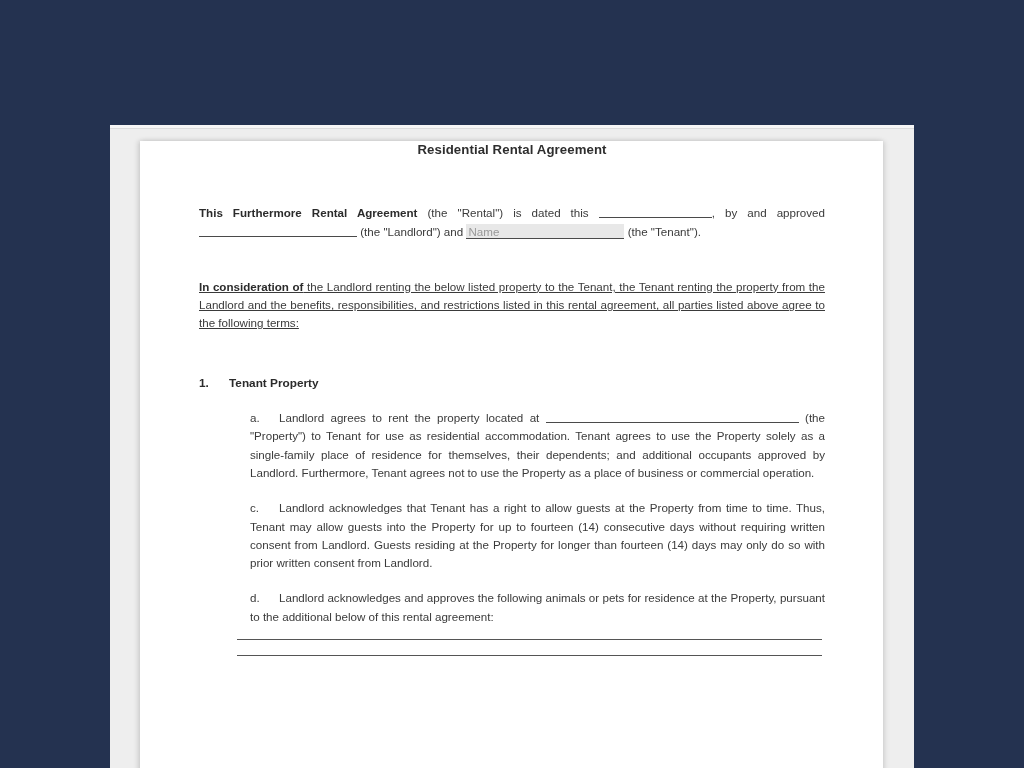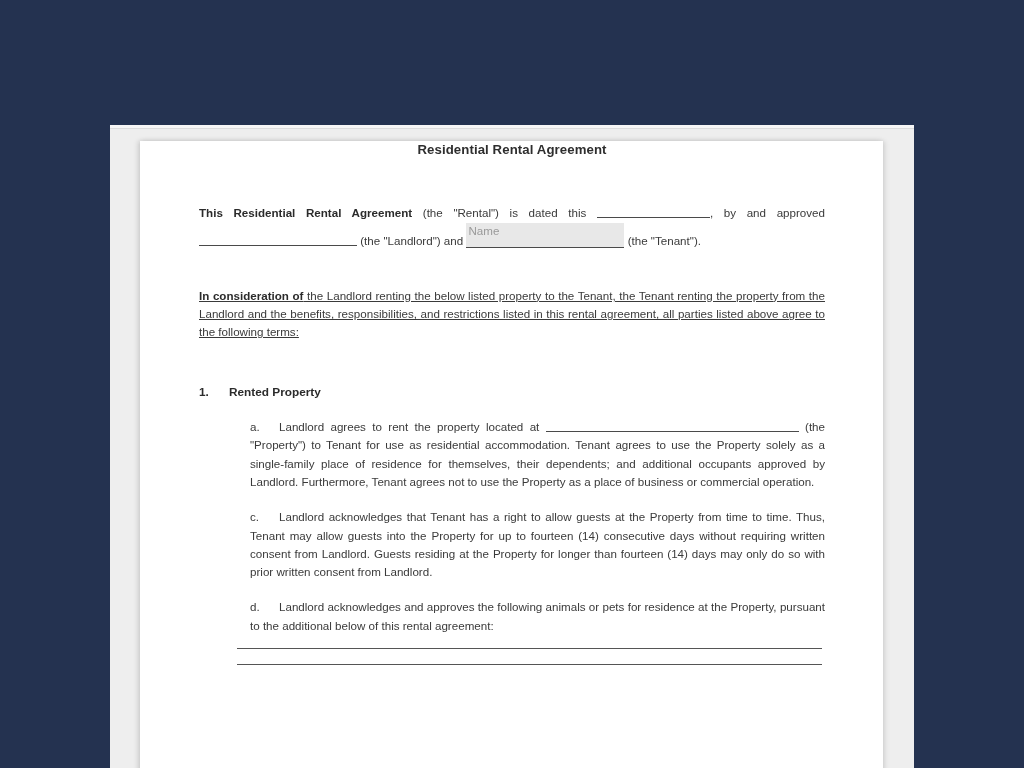--- a/index.html
+++ b/index.html
@@ -88,21 +88,21 @@
   }
   .blank.date   { width: 113px; }
   .blank.llord  { width: 158px; }
   .blank.addr   { width: 253px; }
 
   
   .formfield {
     display: inline-block;
     position: relative;
     width: 158px;
-    height: 25px;
+    height: 15px;
     vertical-align: -3px;
     background: #e8e8e8;
     background-image:
       radial-gradient(circle at 1px 1px, rgba(190,190,190,0.75) 0.6px, transparent 0.7px);
     background-size: 5px 5px;
     border-bottom: 1.15px solid #4a4a4a;
     box-sizing: border-box;
   }
   .formfield .ph {
     position: absolute;
@@ -150,26 +150,26 @@
 <body>
 
 <div id="viewer">
   <div id="viewer-topline"></div>
 
   <div id="page">
     <div id="doc">
 
       <div class="doc-title">Residential Rental Agreement</div>
 
-      <p class="para intro"><span class="lead">This Residential Rental Agreement</span><span> (the "Rental") is dated this </span><span class="blank date"></span><span>, by and approved </span><span class="blank llord"></span><span> (the "Landlord") and </span><span class="formfield"><span class="ph">Name</span></span><span> (the "Tenant").</span></p>
+      <p class="para intro"><span class="lead">This Furthermore Rental Agreement</span><span> (the "Rental") is dated this </span><span class="blank date"></span><span>, by and approved </span><span class="blank llord"></span><span> (the "Landlord") and </span><span class="formfield"><span class="ph">Name</span></span><span> (the "Tenant").</span></p>
 
       <p class="para consid"><span class="lead">In consideration of</span><span> the Landlord renting the below listed property to the Tenant, the Tenant renting the property from the Landlord and the benefits, responsibilities, and restrictions listed in this rental agreement, all parties listed above agree to the following terms:</span></p>
 
       <div class="section">
-        <div class="section-head"><span class="num">1.</span><span>Rented Property</span></div>
+        <div class="section-head"><span class="num">1.</span><span>Tenant Property</span></div>
 
         <div class="sub"><span class="lbl">a.</span><span>Landlord agrees to rent the property located at </span><span class="blank addr"></span><span> (the "Property") to Tenant for use as residential accommodation. Tenant agrees to use the Property solely as a single-family place of residence for themselves, their dependents; and additional occupants approved by Landlord. Furthermore, Tenant agrees not to use the Property as a place of business or commercial operation.</span></div>
 
 
         <div class="sub"><span class="lbl">c.</span><span>Landlord acknowledges that Tenant has a right to allow guests at the Property from time to time. Thus, Tenant may allow guests into the Property for up to fourteen (14) consecutive days without requiring written consent from Landlord. Guests residing at the Property for longer than fourteen (14) days may only do so with prior written consent from Landlord.</span></div>
 
         <div class="sub"><span class="lbl">d.</span><span>Landlord acknowledges and approves the following animals or pets for residence at the Property, pursuant to the additional below of this rental agreement:</span></div>
 
         <div class="ruleblock">
           <div class="rule"></div>

